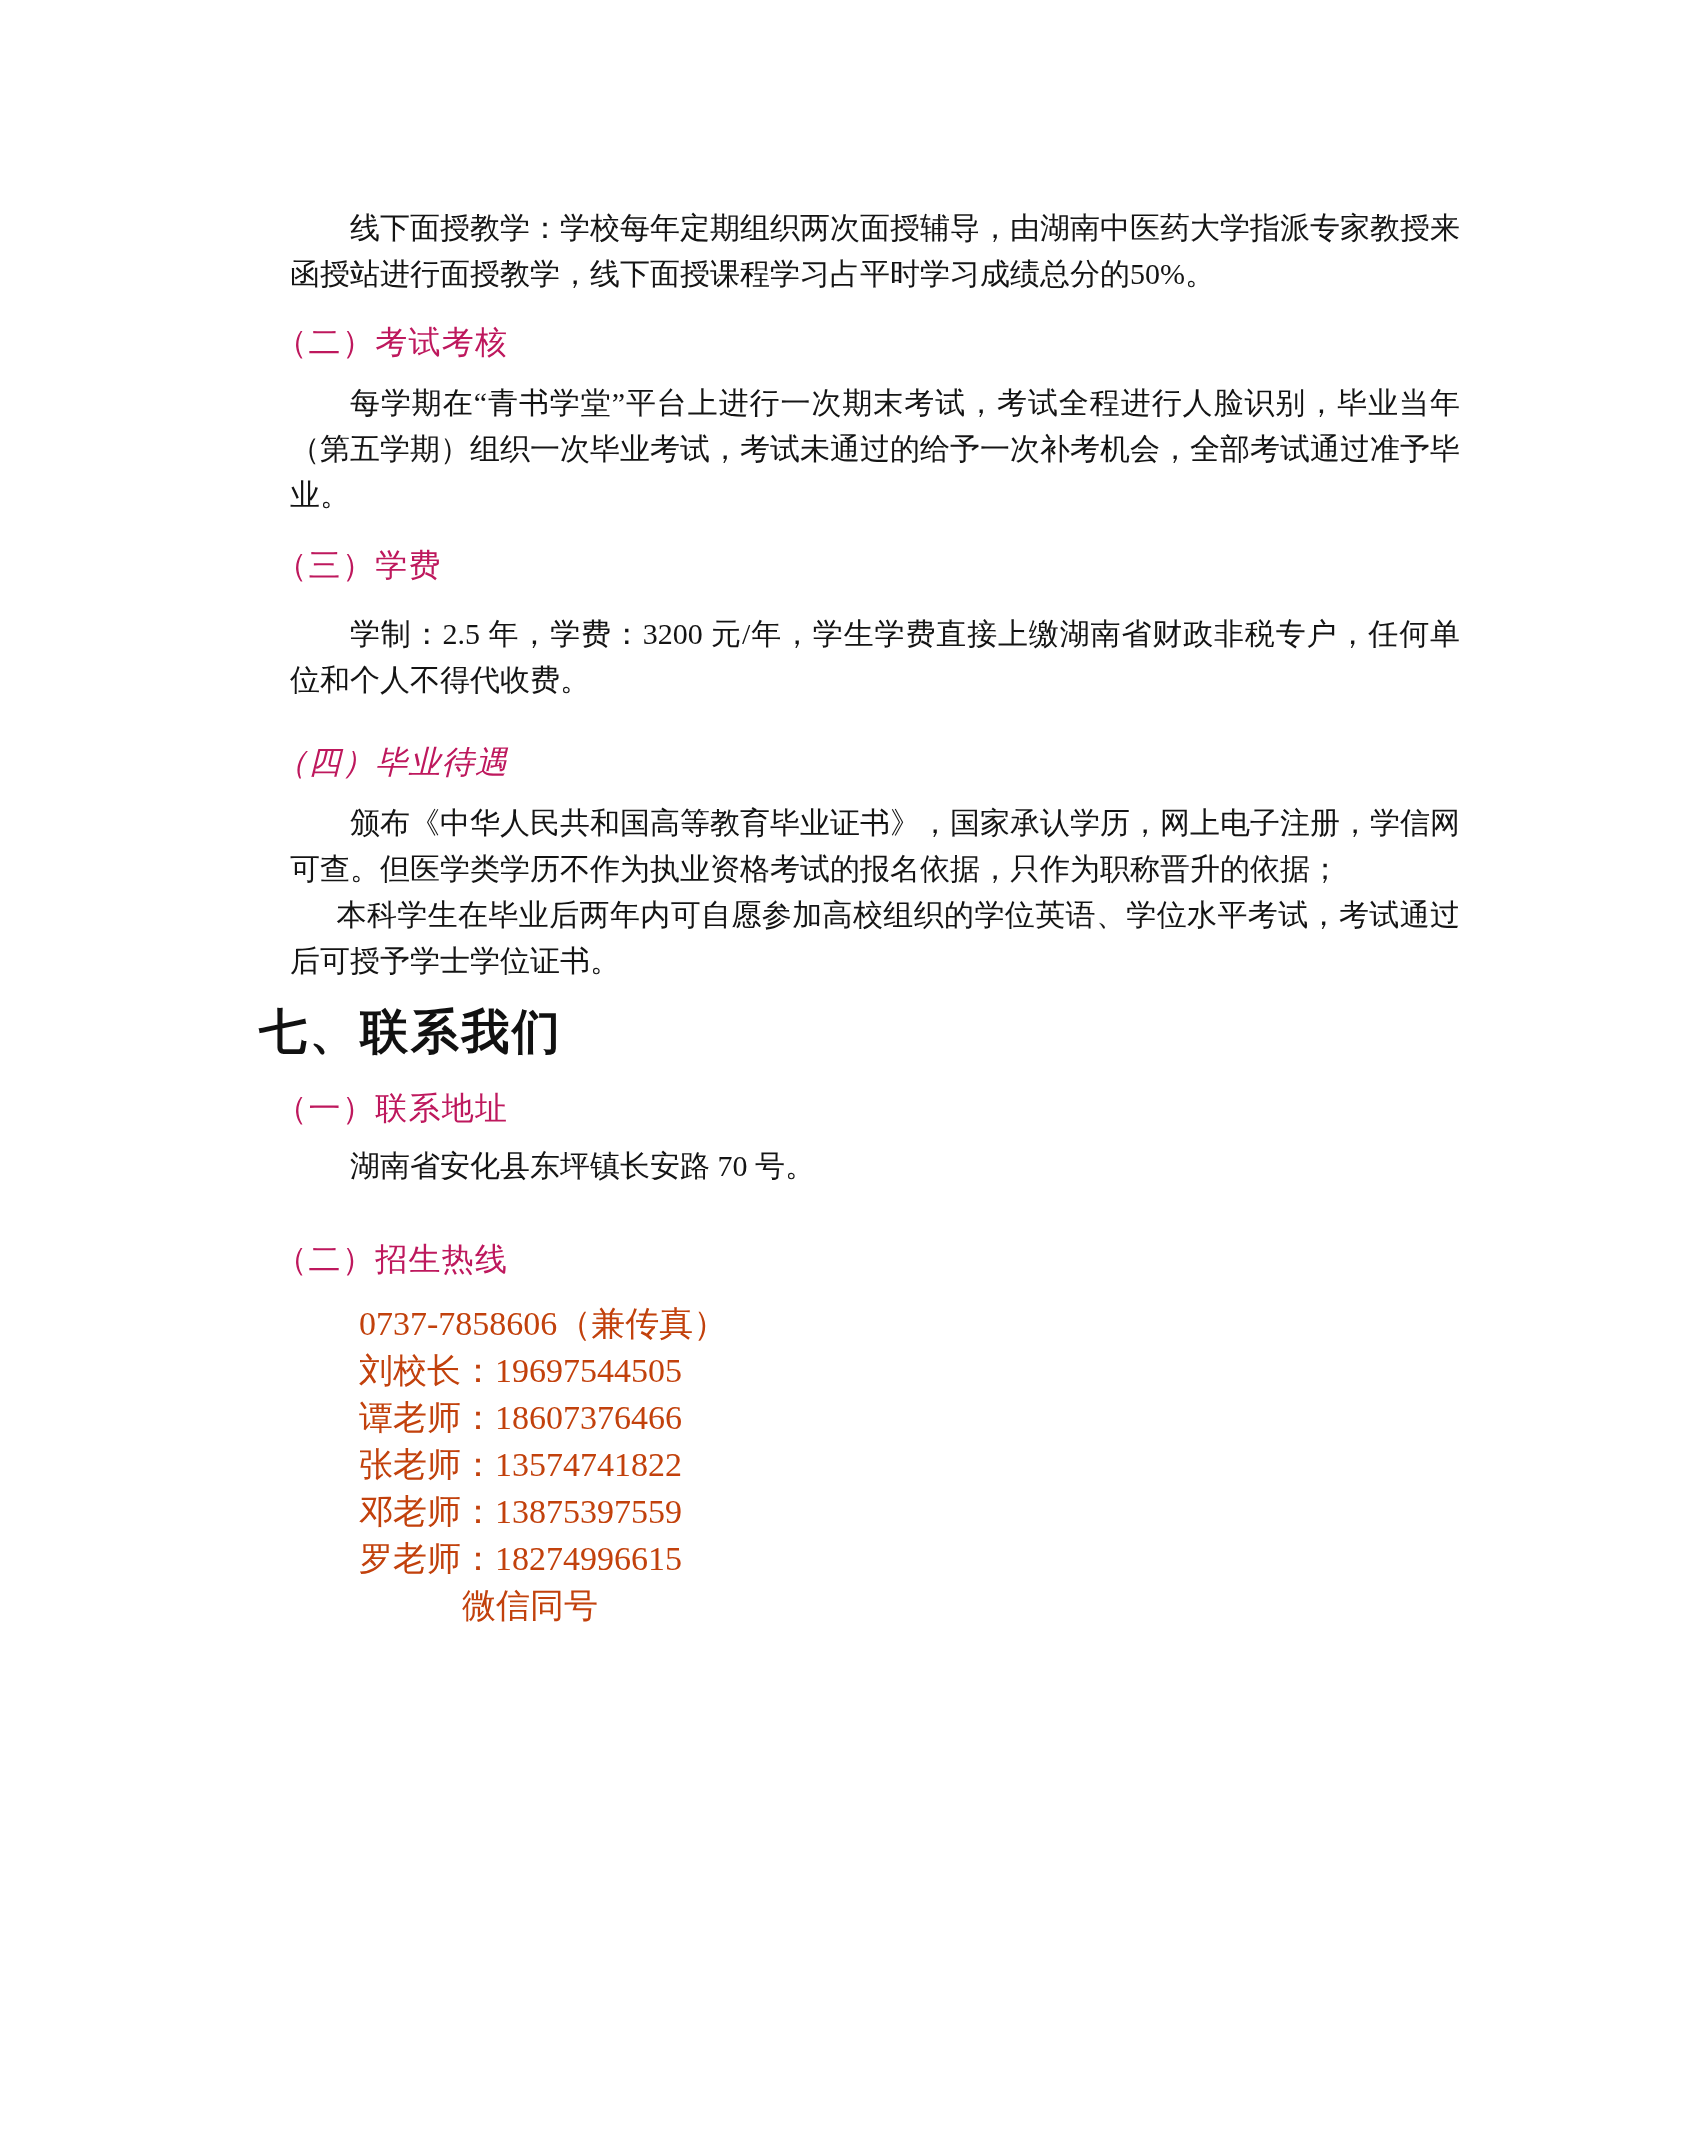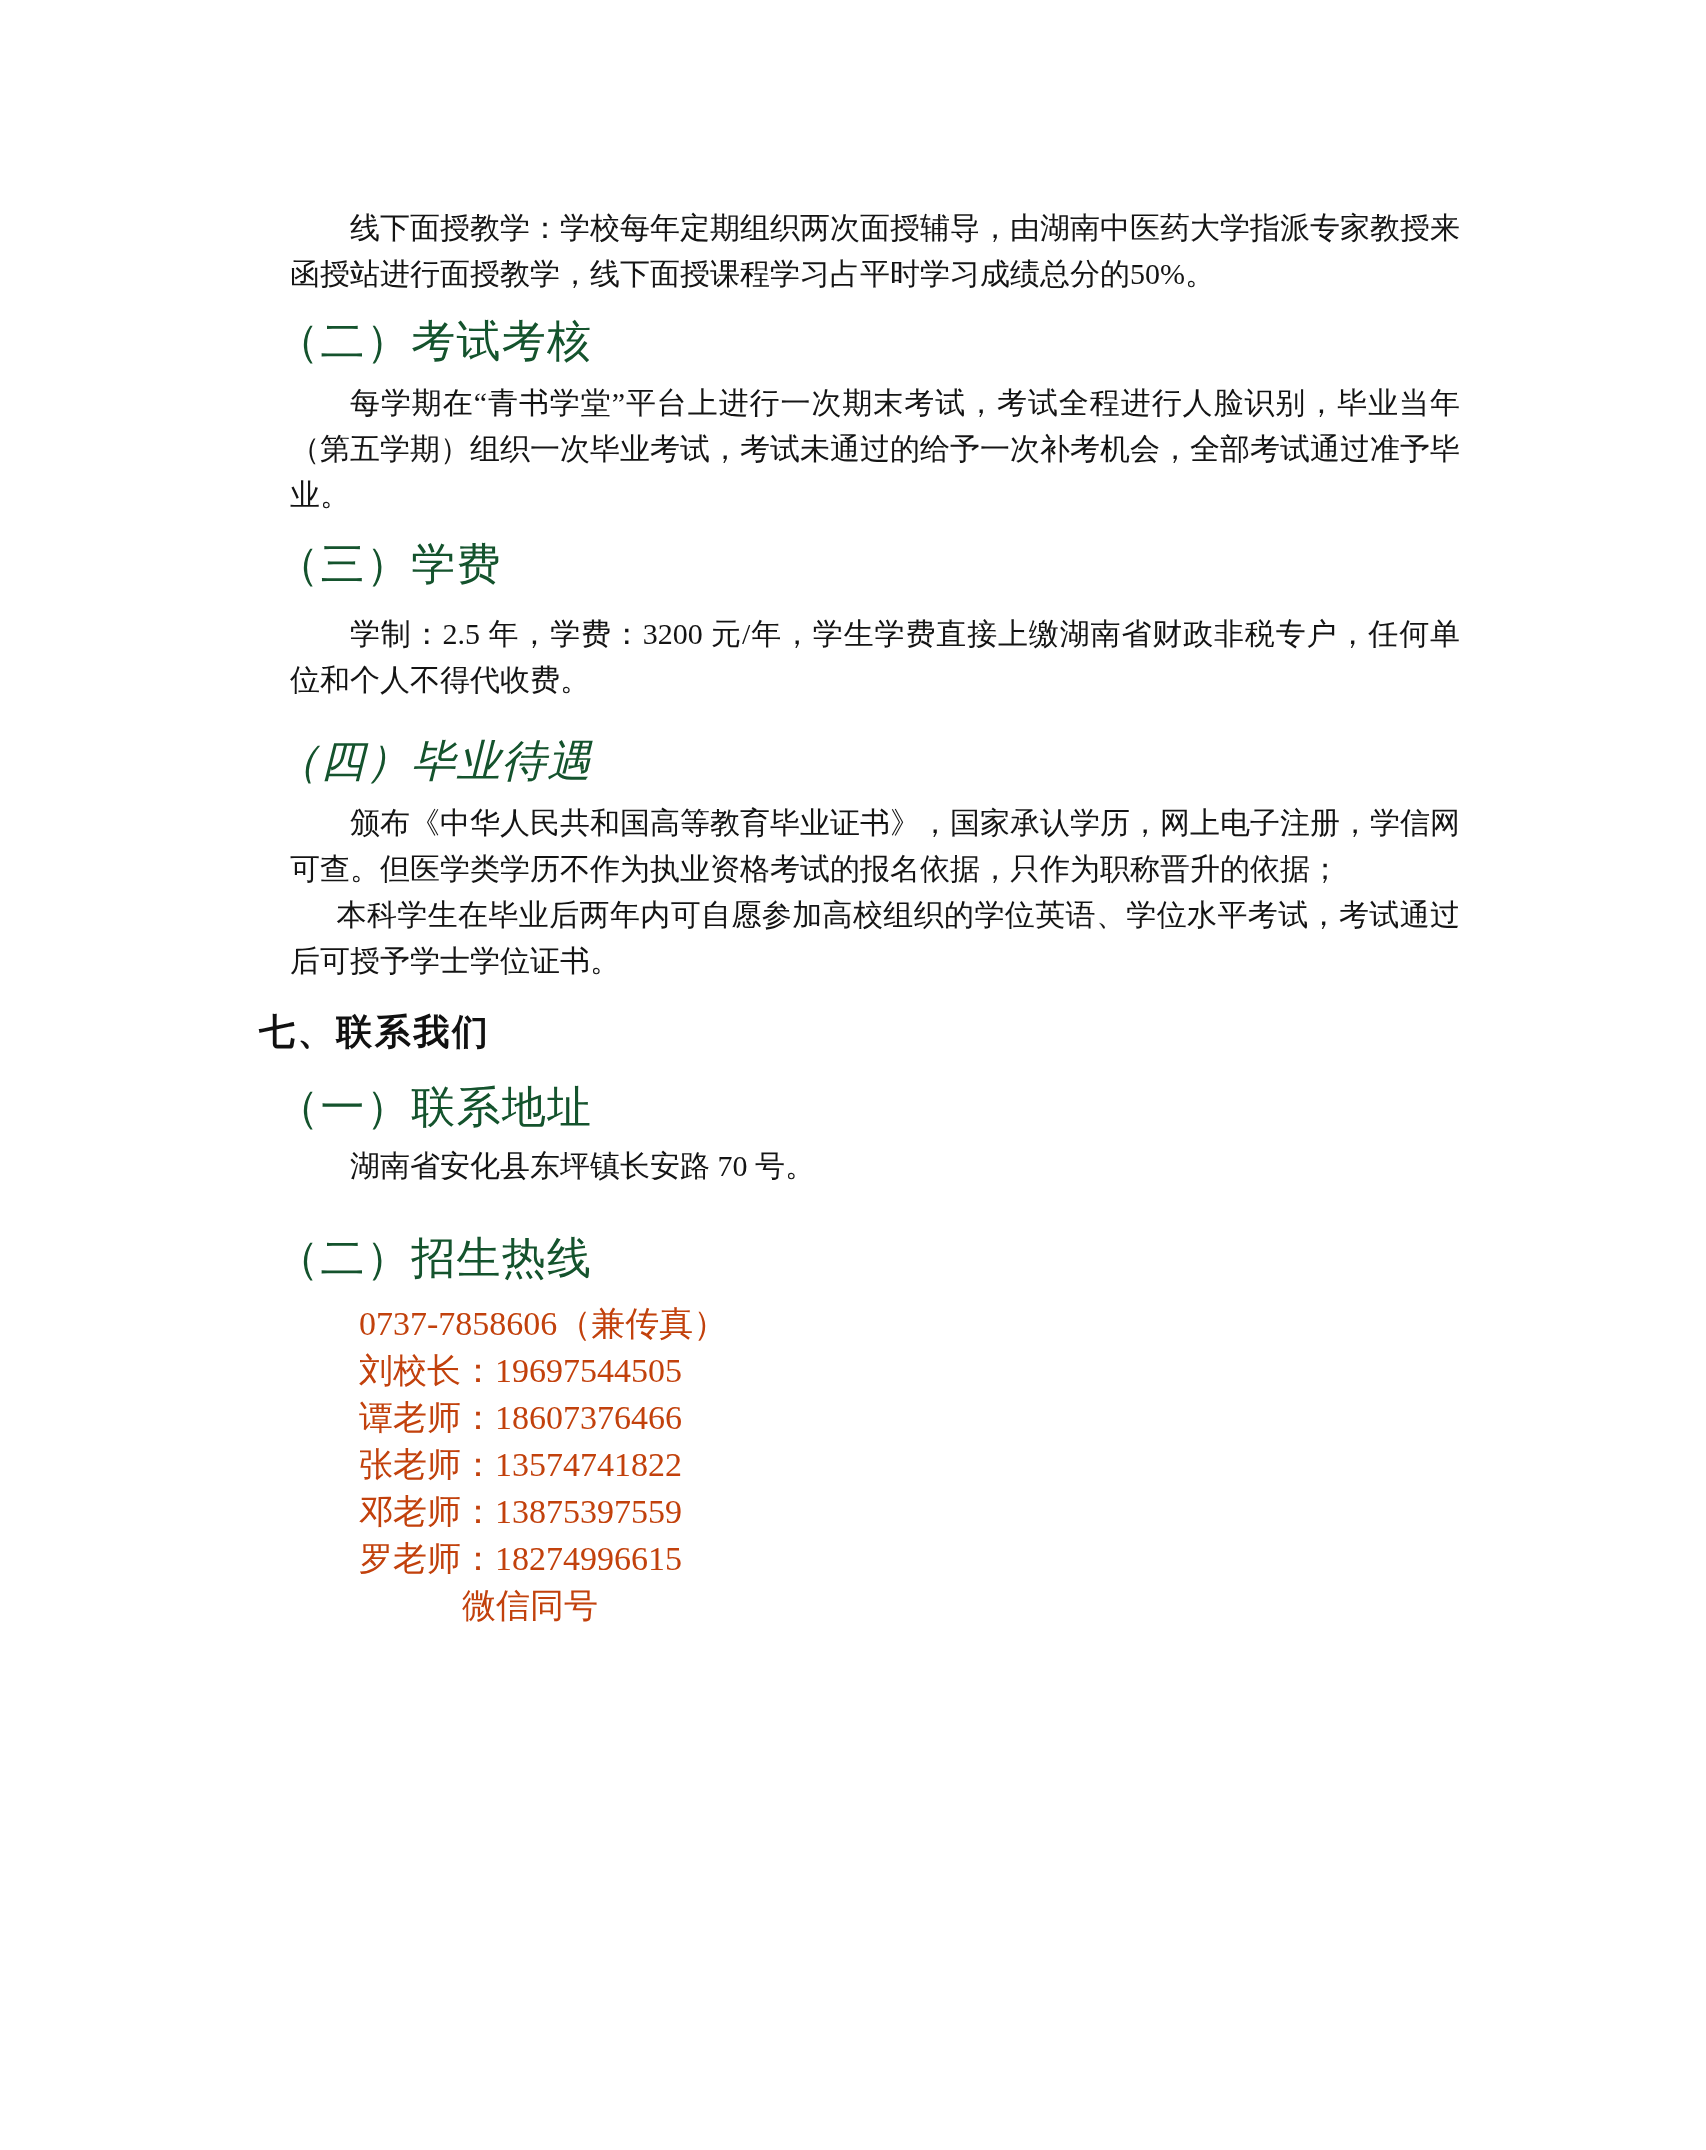--- a/index.html
+++ b/index.html
@@ -25,31 +25,31 @@
     text-align: justify;
     margin: 0 0 0 31px;
     color: #141414;
   }
   .indent2 { text-indent: 2em; }
   .indent15 { text-indent: 1.55em; }
   
   .sub-heading {
     font-family: "Liberation Serif", "DejaVu Serif", serif;
     font-weight: 400;
-    font-size: 44px;
+    font-size: 32px;
     line-height: 52px;
     margin: 0 0 0 16.3px;
     letter-spacing: 1.3px;
-    color: #14532d;
+    color: #be185d;
   }
   
   .chapter-heading {
     font-family: "Liberation Sans", "DejaVu Sans", sans-serif;
     font-weight: 700;
-    font-size: 36px;
+    font-size: 48px;
     line-height: 54px;
     margin: 0;
     letter-spacing: 2.6px;
     color: #111111;
   }
   .mt-exam-h      { margin-top: 19.4px; }
   .mt-exam-p      { margin-top: 11.6px; }
   .mt-tuition-h   { margin-top: 21.5px; }
   .mt-tuition-p   { margin-top: 20px; }
   .mt-grad-h      { margin-top: 33px; font-style: italic; }

